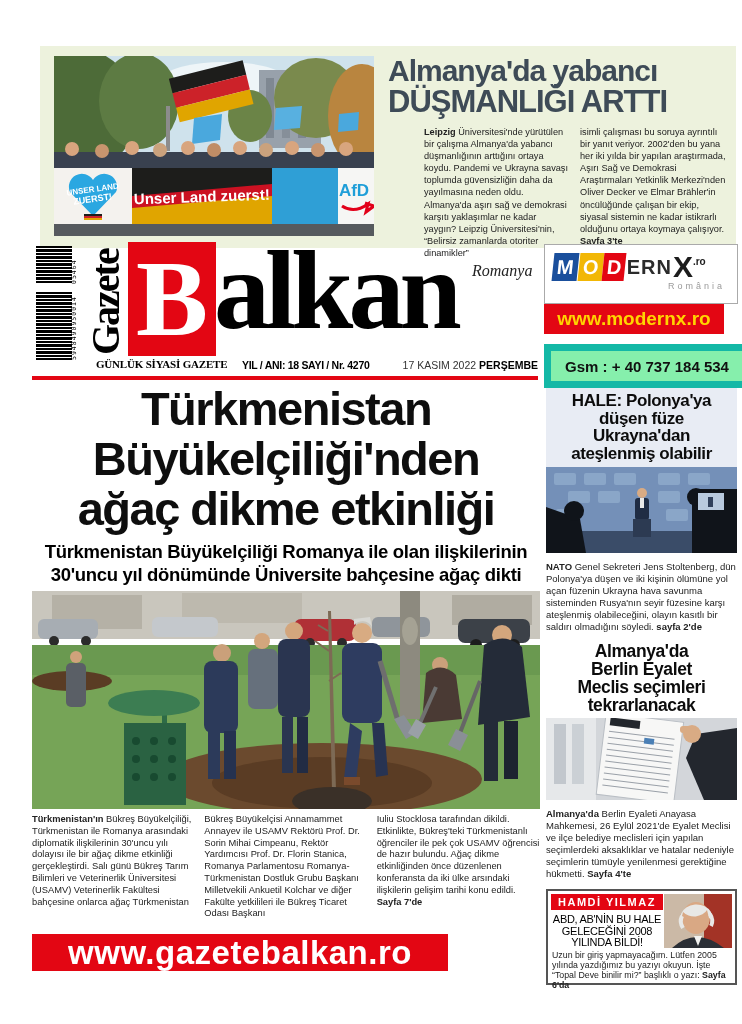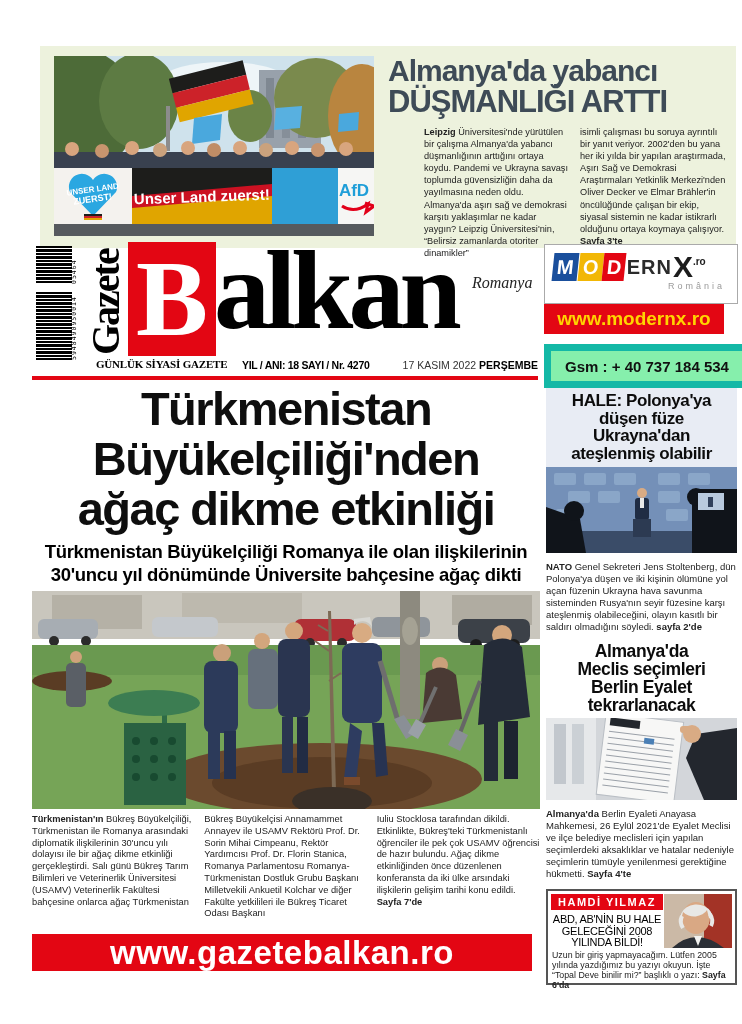--- a/index.html
+++ b/index.html
@@ -22,21 +22,21 @@
   .bc-num{position:absolute;left:34px;font-family:"DejaVu Sans Mono",monospace;font-size:6.5px;color:#000;
           writing-mode:vertical-rl;transform:rotate(180deg);letter-spacing:1px;}
   .gazete{position:absolute;left:50px;top:2px;height:116px;width:44px;writing-mode:vertical-rl;
           transform:rotate(180deg);font-family:"Liberation Serif",serif;font-weight:700;
           font-size:40px;letter-spacing:-2px;color:#000;text-align:center;}
   .b-box{position:absolute;left:96px;top:0;width:88px;height:114px;background:#e30613;
          display:flex;align-items:center;justify-content:center;}
   .b-box span{font-family:"Liberation Serif",serif;font-weight:700;font-size:108px;line-height:100px;color:#fff;}
   .alkan{position:absolute;left:182px;top:-8px;font-family:"Liberation Serif",serif;font-weight:700;
          font-size:112px;line-height:112px;letter-spacing:-5px;color:#000;}
-  .romanya{position:absolute;left:440px;top:32px;font-family:"Liberation Serif",serif;
+  .romanya{position:absolute;left:440px;top:20px;font-family:"Liberation Serif",serif;
            font-style:italic;font-size:16px;color:#222;}
   .mast-tagline{position:absolute;left:64px;top:116px;font-family:"Liberation Serif",serif;
                 font-weight:700;font-size:11px;letter-spacing:-0.2px;color:#000;}
   .mast-issue{position:absolute;left:210px;top:117px;font-weight:700;font-size:10.5px;letter-spacing:-0.3px;color:#000;}
   .mast-date{position:absolute;right:0;top:117px;font-size:10.5px;color:#333;}
   .mast-date .day{font-weight:800;color:#000;}
   .red-rule{position:absolute;left:32px;top:376px;width:506px;height:4px;background:#e30613;}
   
   .ad{position:absolute;left:544px;top:242px;width:194px;height:140px;}
   .ad-logo-box{position:absolute;left:0;top:2px;width:192px;height:58px;border:1px solid #aaa;background:#fff;}
@@ -57,21 +57,21 @@
   
   .lead{position:absolute;left:32px;top:384px;width:508px;}
   .lead-headline{font-weight:800;color:#0e0e0e;text-align:center;letter-spacing:-1.5px;
                  font-size:47px;line-height:50px;}
   .lead-sub{margin-top:6px;font-weight:700;font-size:18.5px;line-height:23px;text-align:center;
             letter-spacing:-0.3px;color:#000;}
   .lead-photo{margin-top:5px;width:508px;height:218px;overflow:hidden;}
   .lead-cols{margin-top:5px;display:flex;gap:9px;}
   .lead-col{width:164px;font-size:9.3px;line-height:11.8px;color:#222;}
   
-  .footer-banner{position:absolute;left:32px;top:934px;width:500px;height:37px;background:#e30613;
+  .footer-banner{position:absolute;left:32px;top:934px;width:416px;height:37px;background:#e30613;
                  display:flex;align-items:center;justify-content:center;}
   .footer-banner span{color:#fff;font-weight:800;font-size:33px;letter-spacing:0.5px;}
   
   .sidebar{position:absolute;left:546px;top:388px;width:191px;}
   .nato-head{background:#e8ecf4;padding:4px 2px 5px;text-align:center;font-weight:800;
              font-size:17px;line-height:17.5px;color:#0c0c0c;letter-spacing:-0.4px;}
   .side-photo{width:191px;overflow:hidden;}
   .side-body{margin-top:4px;font-size:9.5px;line-height:12px;color:#222;}
   .berlin{margin-top:9px;}
   .berlin-head{text-align:center;font-weight:800;font-size:17.5px;line-height:18px;color:#0c0c0c;letter-spacing:-0.4px;}
@@ -347,22 +347,22 @@
           <rect x="152" y="26" width="26" height="17" fill="#b9cade"></rect>
           <rect x="162" y="30" width="5" height="10" fill="#31415c"></rect>
         </svg>
       </div>
       <div class="side-body"><span class="bold">NATO</span><span> Genel Sekreteri Jens Stoltenberg, dün Polonya'ya düşen ve iki kişinin ölümüne yol açan füzenin Ukrayna hava savunma sisteminden Rusya'nın seyir füzesine karşı ateşlenmiş olabileceğini, olayın kasıtlı bir saldırı olmadığını söyledi. </span><span class="bold">sayfa 2'de</span></div>
     </div>
 
     <div class="berlin">
       <div class="berlin-head">
         <div>Almanya'da</div>
+        <div>Berlin Eyalet</div>
         <div>Meclis seçimleri</div>
-        <div>Berlin Eyalet</div>
         <div>tekrarlanacak</div>
       </div>
       <div class="side-photo" style="margin-top:4px;">
         <svg width="191" height="82" viewBox="0 0 191 82">
           <rect width="191" height="82" fill="#d3d6da"></rect>
           <rect x="0" y="0" width="50" height="82" fill="#e6e8ea"></rect>
           <rect x="8" y="6" width="12" height="60" fill="#c2c7cd"></rect>
           <rect x="26" y="6" width="12" height="60" fill="#cbd0d5"></rect>
           <g transform="rotate(7 100 40)">
             <rect x="55" y="0" width="78" height="82" fill="#f7f7f6" stroke="#b9bec4"></rect>

